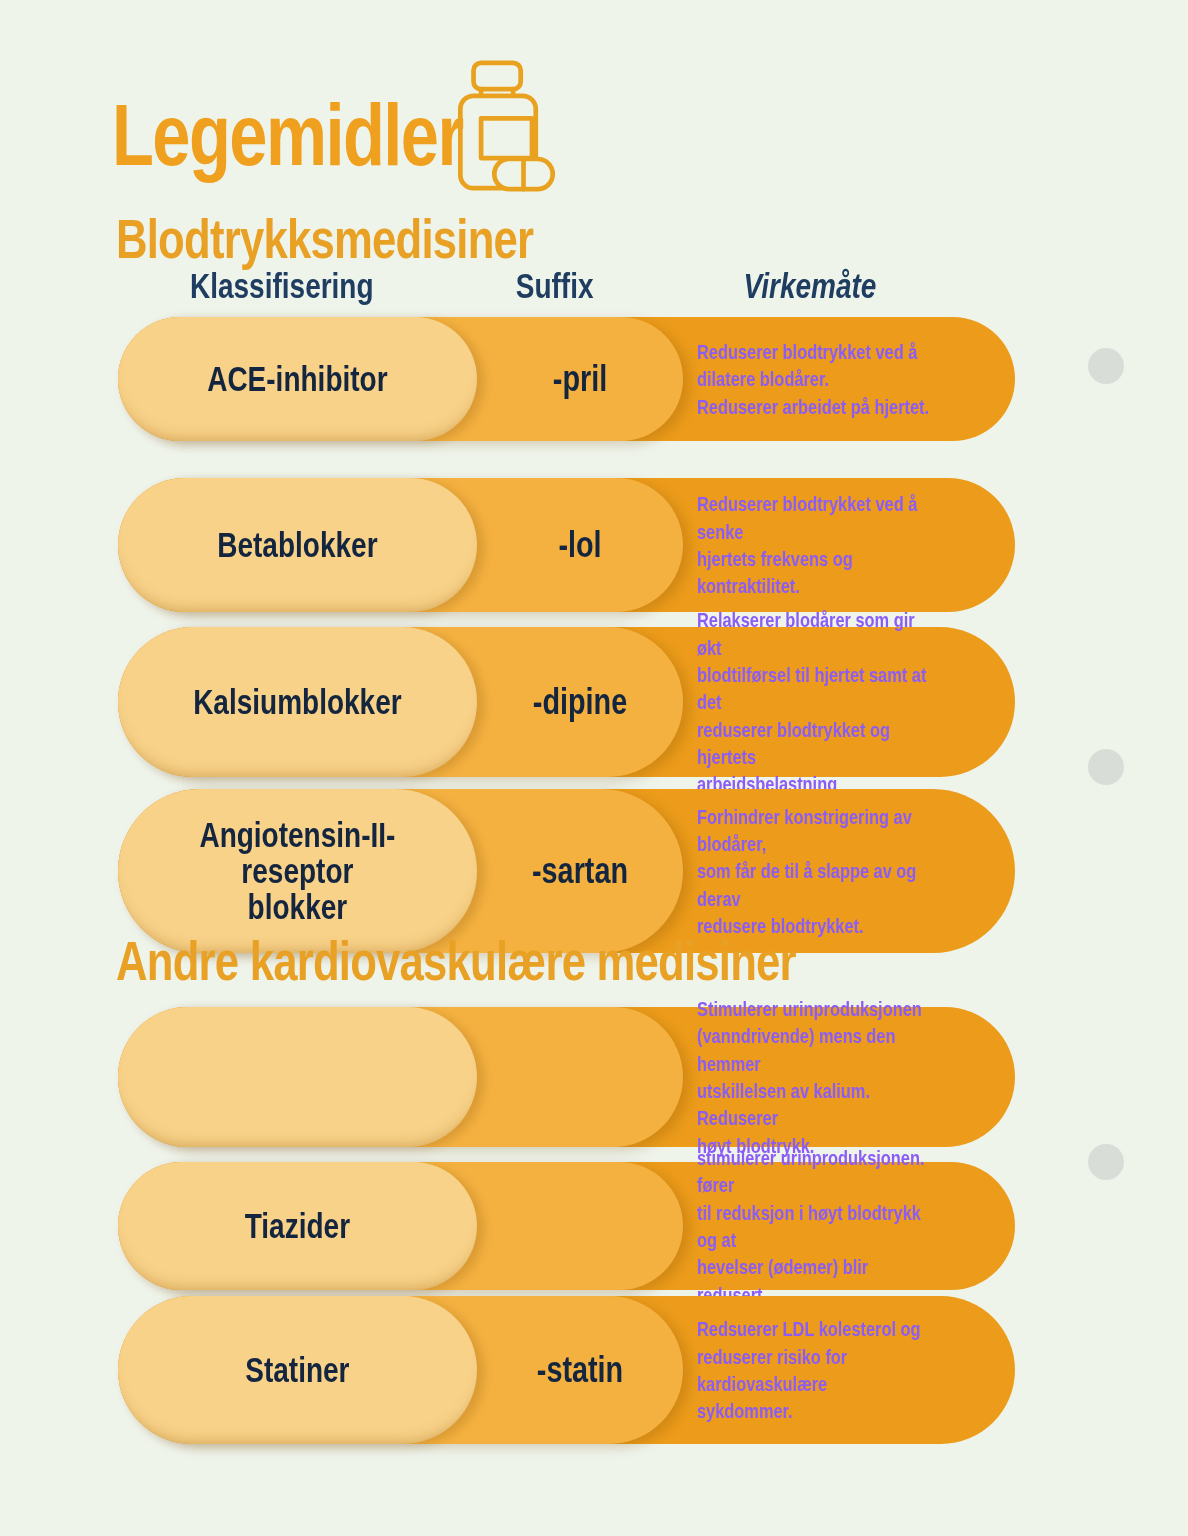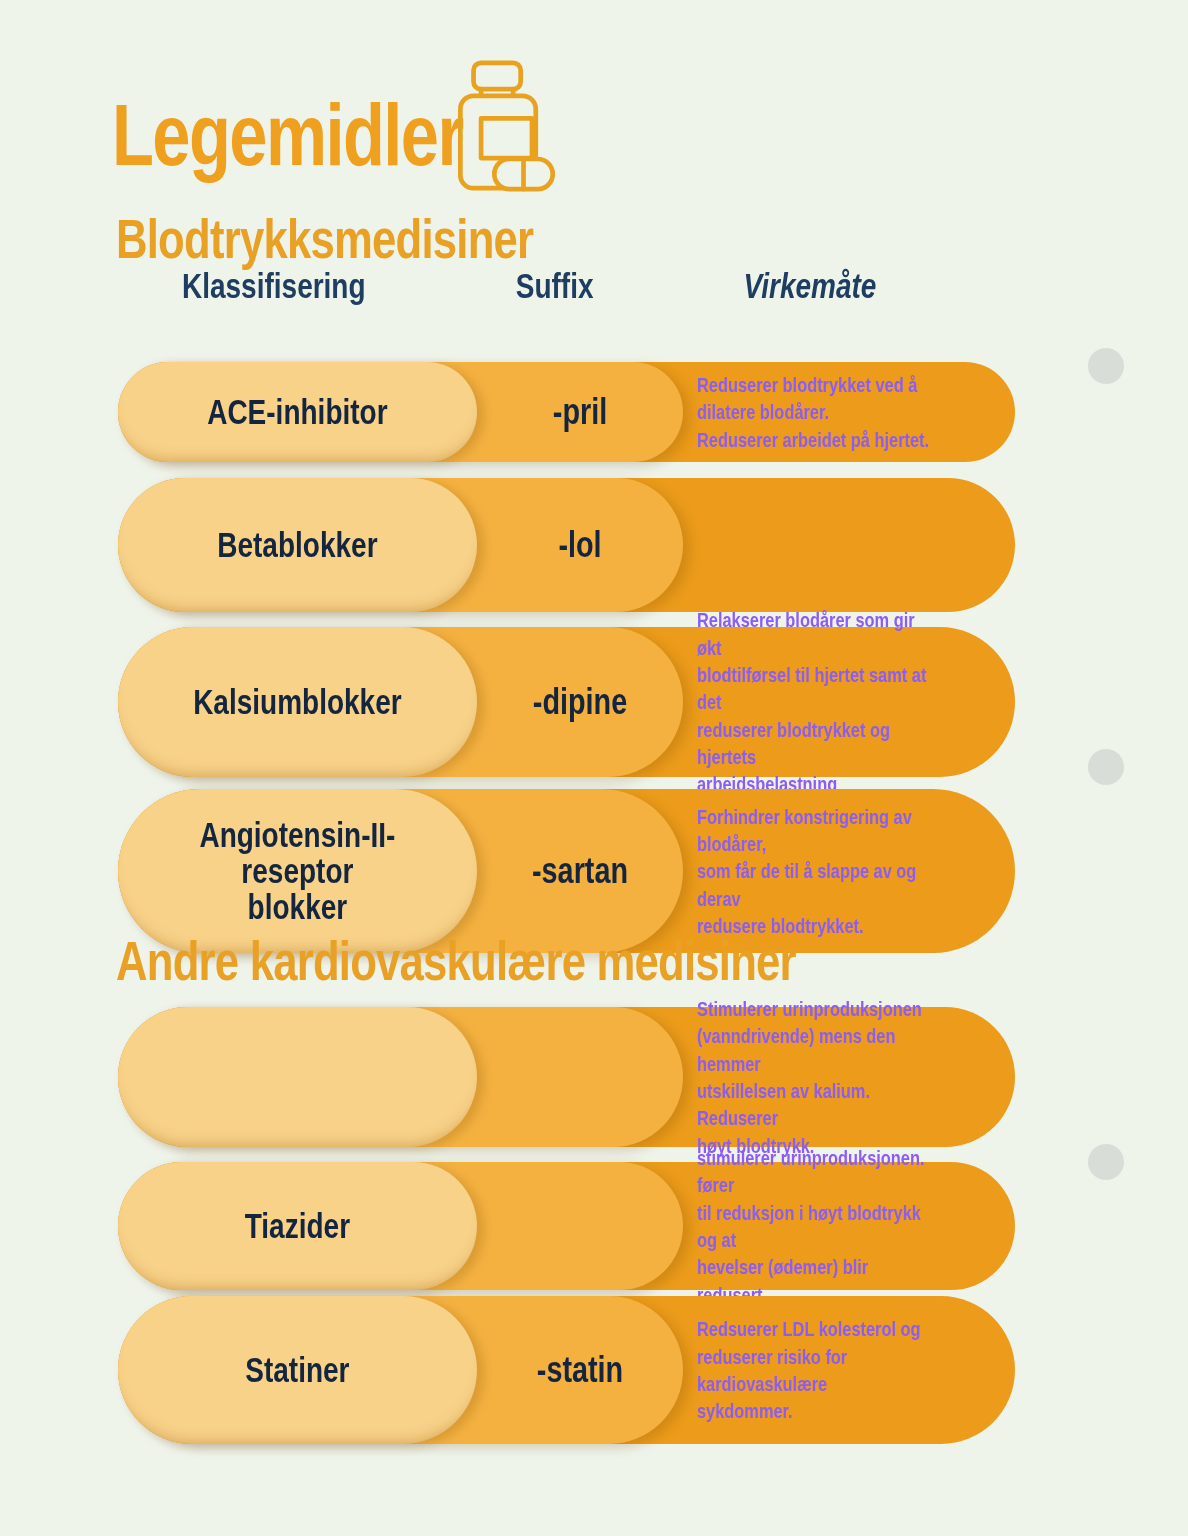--- a/index.html
+++ b/index.html
@@ -30,21 +30,21 @@
   #heading-1 { top:206px; }
   #heading-2 { top:928px; }
 
   
   .col-headers { position:absolute; left:118px; top:266px; width:897px; height:40px; }
   .col-head {
     position:absolute; top:0; text-align:center;
     font-size:35px; font-weight:bold; color:#1E3D60; white-space:nowrap;
   }
   .col-head > span { display:inline-block; transform:scaleX(.8); transform-origin:center; }
-  #col-class { left:4px;     width:304px; }
+  #col-class { left:12px;     width:304px; }
   #col-suffix{ left:337px; width:200px; }
   #col-mech  { left:572px; width:240px;font-style:italic; }
 
   
   .med-row { position:absolute; left:118px; width:897px; }
   .pill-outer {
     position:absolute; inset:0;
     background:#EC9C1A; border-radius:999px;
   }
   .pill-mid {
@@ -74,21 +74,21 @@
     position:absolute; left:64.5%; right:1.5%; top:0; bottom:0;
     display:flex; align-items:center;
     color:#8b5cf6; font-weight:bold; font-size:21px; line-height:1.3;
   }
   .mech-text > span {
     display:block; width:430px; white-space:pre-wrap;
     transform:scaleX(.78); transform-origin:0 50%;
   }
 
   
-  #row-0 { top:317px;  height:100px;margin-top:45px; }
+  #row-0 { top:317px;  height:124px; }
   #row-1 { top:478px;  height:134px; }
   #row-2 { top:627px;  height:150px; }
   #row-3 { top:789px;  height:164px; }
   #row-4 { top:1007px; height:140px; }
   #row-5 { top:1162px; height:128px; }
   #row-6 { top:1296px; height:148px; }
 
   
   .binder-dot {
     position:absolute; left:1088px; width:36px; height:36px;
@@ -144,20 +144,24 @@
 <div class="med-row" id="row-1">
   <div class="pill-outer"></div>
   <div class="pill-mid"></div>
   <div class="pill-light"></div>
   <div class="cls-label">
       <span>Betablokker</span>
     </div>
   <div class="sfx-label">
       <span>-lol</span>
     </div>
+  <div class="mech-text">
+      <span>Reduserer blodtrykket ved å senke
+hjertets frekvens og kontraktilitet.</span>
+    </div>
 </div>
 
 <div class="med-row" id="row-2">
   <div class="pill-outer"></div>
   <div class="pill-mid"></div>
   <div class="pill-light"></div>
   <div class="cls-label">
       <span>Kalsiumblokker</span>
     </div>
   <div class="sfx-label">

